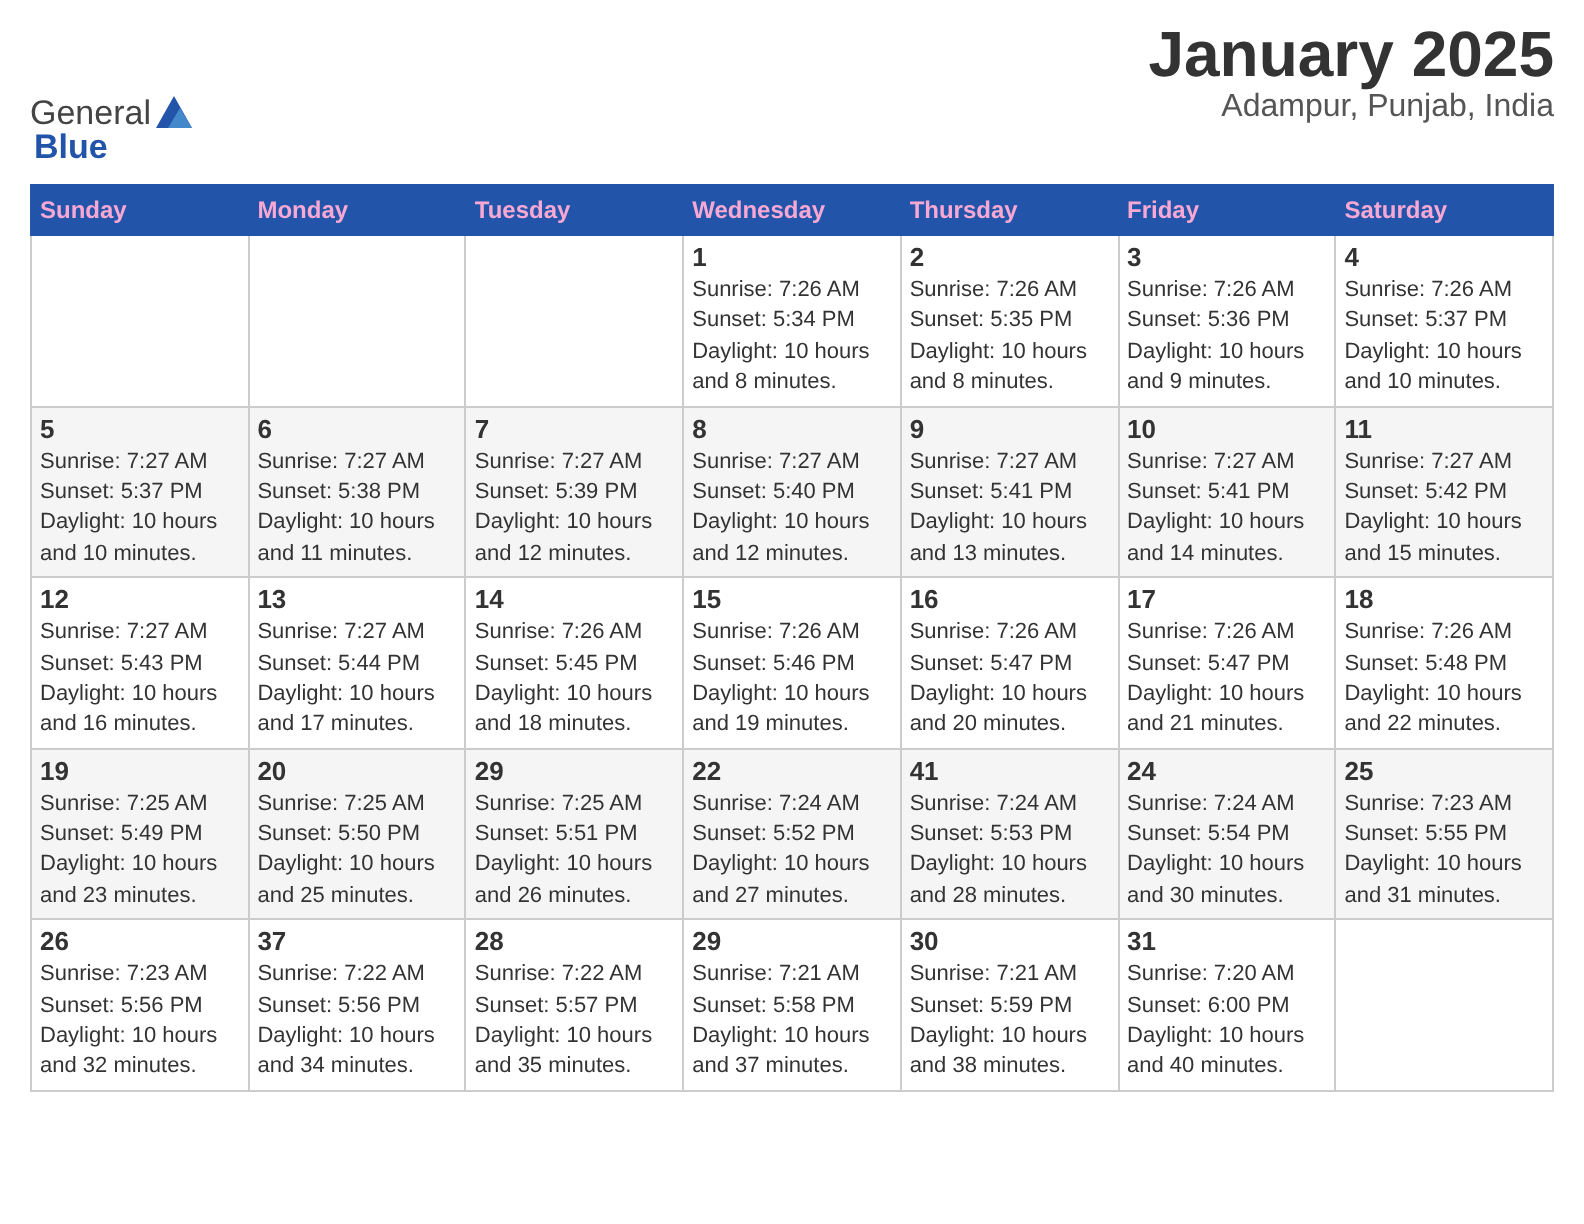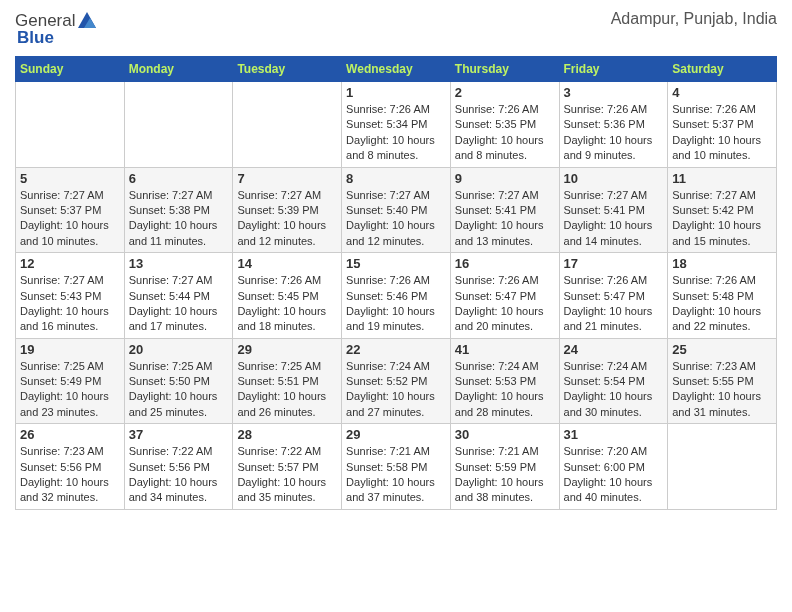--- a/index.html
+++ b/index.html
@@ -15,20 +15,21 @@
       padding: 10px 15px;
     }
     .header-row {
       display: flex;
       justify-content: space-between;
       align-items: flex-start;
       margin-bottom: 8px;
     }
     .logo {
       display: flex;
+      margin-top: 36px;
     }
     .title-block {
       text-align: right;
     }
     .title-block h1 {
       font-size: 32px;
       font-weight: bold;
       color: #333;
       line-height: 1.1;
     }
@@ -37,21 +38,21 @@
       font-weight: normal;
       color: #555;
     }
     .calendar {
       width: 100%;
       border-collapse: collapse;
       font-size: 11px;
     }
     .calendar thead tr th {
       background-color: #2255aa;
-      color: #bef264;
+      color: #f9a8d4;
       padding: 5px 4px;
       text-align: left;
       font-size: 12px;
       font-weight: bold;
       border: 1px solid #2255aa;
     }
     .calendar tbody tr td {
       border: 1px solid #ccc;
       vertical-align: top;
       padding: 3px 4px;
@@ -89,20 +90,21 @@
           <span style="font-size:17px; color:#444; font-weight:normal;">General</span>
           <svg width="22" height="22" viewBox="0 0 22 22" style="margin: 0 1px;">
             <polygon points="11,2 20,18 2,18" fill="#2255aa"></polygon>
             <polygon points="14,8 20,18 8,18" fill="#4488cc"></polygon>
           </svg>
         </div>
         <span style="font-size:17px; color:#2255aa; font-weight:bold; display:block; margin-top:-4px; margin-left:2px;">Blue</span>
       </div>
     </div>
     <div class="title-block">
+      <h1>January 2025</h1>
       <h2>Adampur, Punjab, India</h2>
     </div>
   </div>
 
   <table class="calendar">
     <thead>
       <tr>
       <th>Sunday</th>
           <th>Monday</th>
           <th>Tuesday</th>

